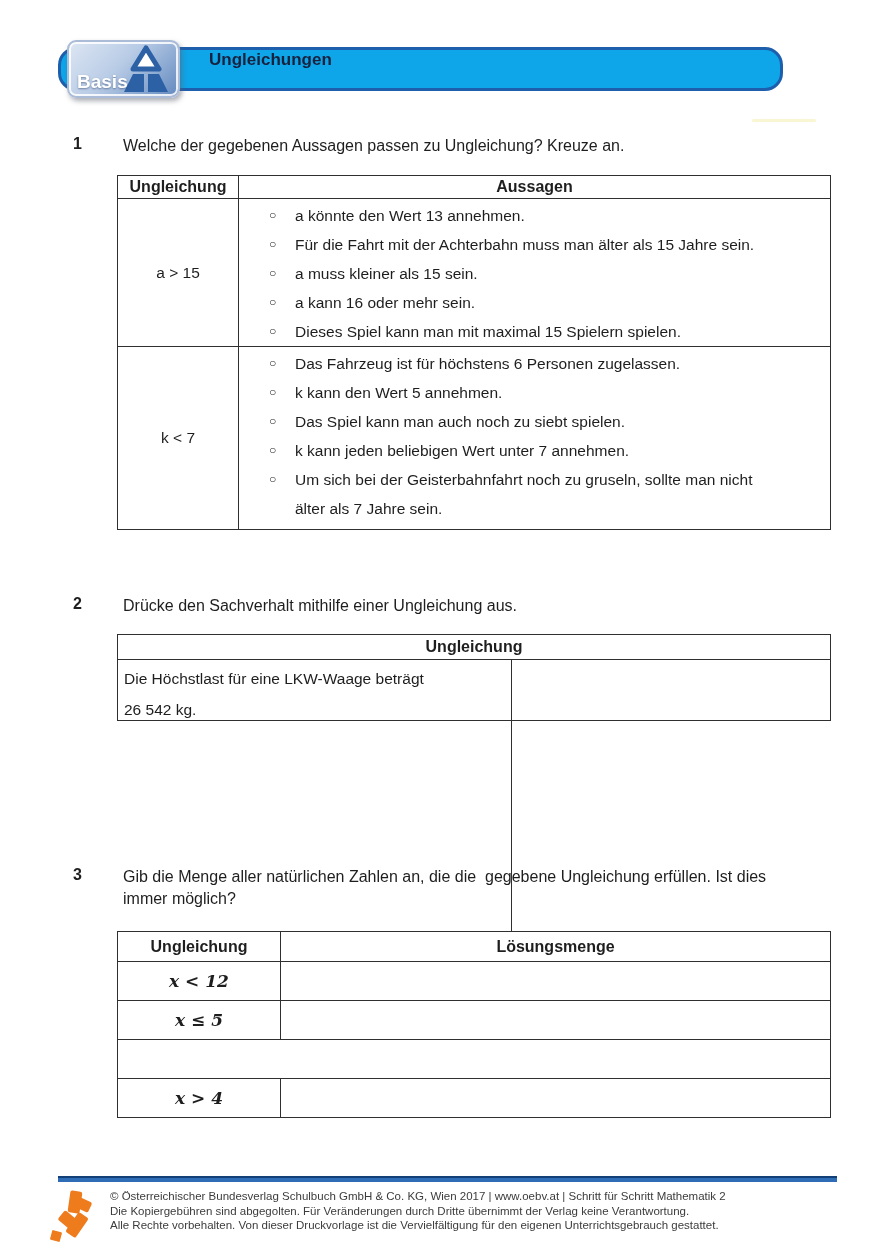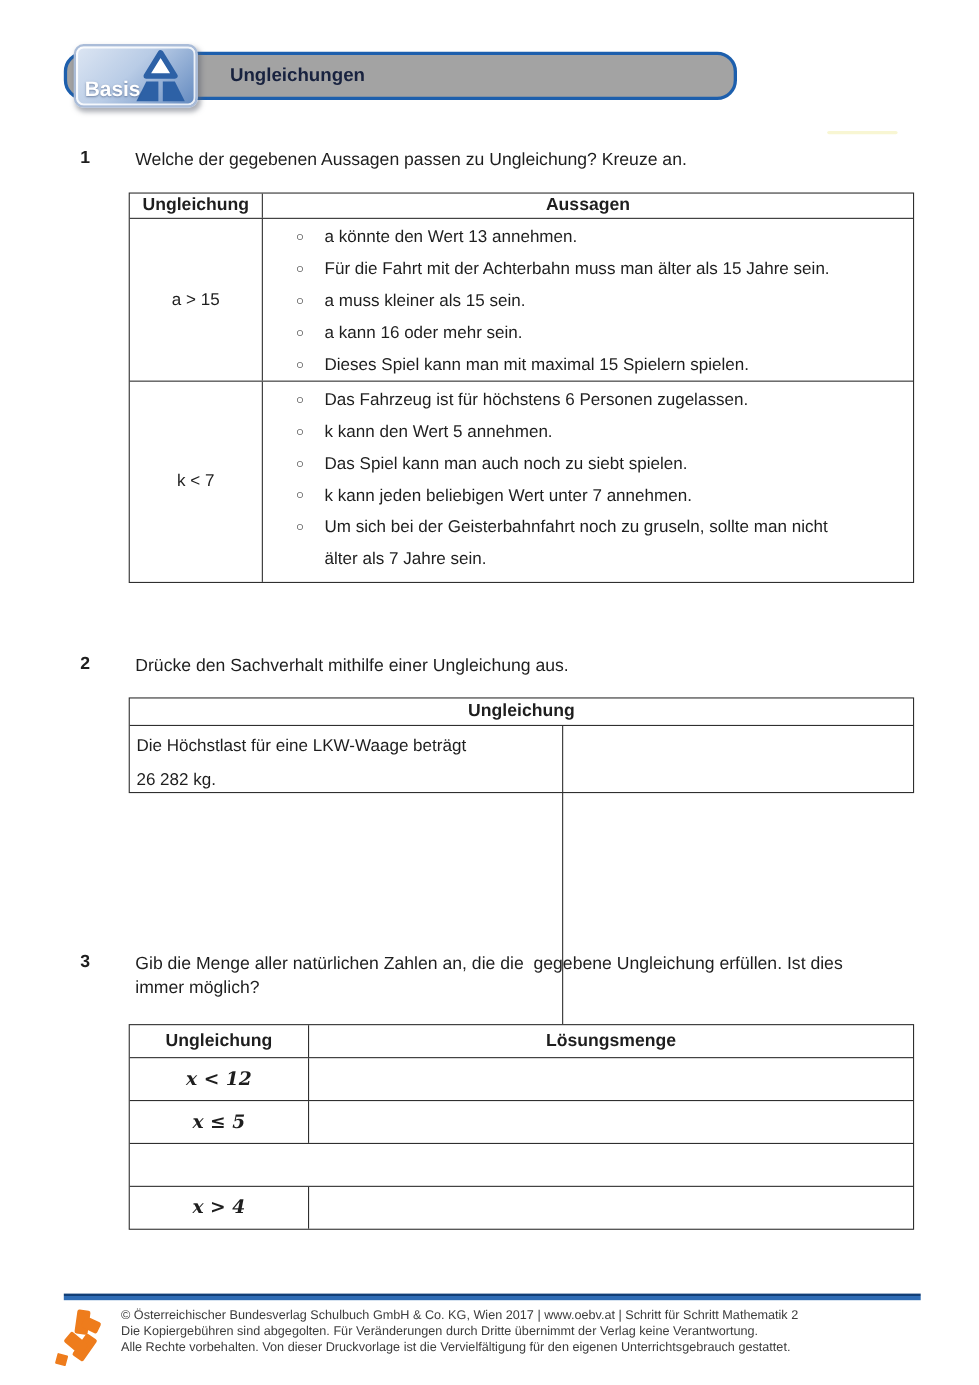--- a/index.html
+++ b/index.html
@@ -3,23 +3,23 @@
 <meta charset="utf-8">
 <style>
   html,body { margin:0; padding:0; background:#ffffff; }
   .page {
     position:relative; width:890px; height:1259px; background:#ffffff;
     font-family:"Liberation Sans", sans-serif; color:#1e1e1e; overflow:hidden;
   }
 
   
   .header-bar {
-    position:absolute; left:58px; top:47px; width:612px; height:44px;
+    position:absolute; left:58px; top:47px; width:725px; height:44px;
     box-sizing:border-box; border:3px solid #1d5fad; border-radius:18px;
-    background:#a3a3a3; display:flex; align-items:center;
+    background:#0ea5e9; display:flex; align-items:flex-start;
   }
   .header-title-left {
     margin-left:148px; font-size:17px; font-weight:bold; color:#18223f;
   }
   .header-title-right {
     margin-left:auto; margin-right:16px; font-size:17px; font-weight:bold; color:#18223f;
   }
   .basis-badge {
     position:absolute; left:67px; top:40px; width:113px; height:58px;
     box-sizing:border-box; border-radius:9px;
@@ -194,21 +194,21 @@
     <span class="task-prompt">Drücke den Sachverhalt mithilfe einer Ungleichung aus.</span>
   </div>
 
   <div class="wtable" id="table2">
     <div class="trow hrow">
       <div class="hcell" style="flex:1">Ungleichung</div>
     </div>
     <div class="trow row-2">
       <div class="cell c1 vline fact">
         <div>Die Höchstlast für eine LKW-Waage beträgt</div>
-        <div>26 282 kg.</div>
+        <div>26 542 kg.</div>
       </div>
       <div class="cell answer"></div>
     </div>
   </div>
 
   <div class="task-head" id="task3-head">
     <span class="task-num">3</span>
     <span class="task-prompt">Gib die Menge aller natürlichen Zahlen an, die die  gegebene Ungleichung erfüllen. Ist dies
 immer möglich?</span>
   </div>

